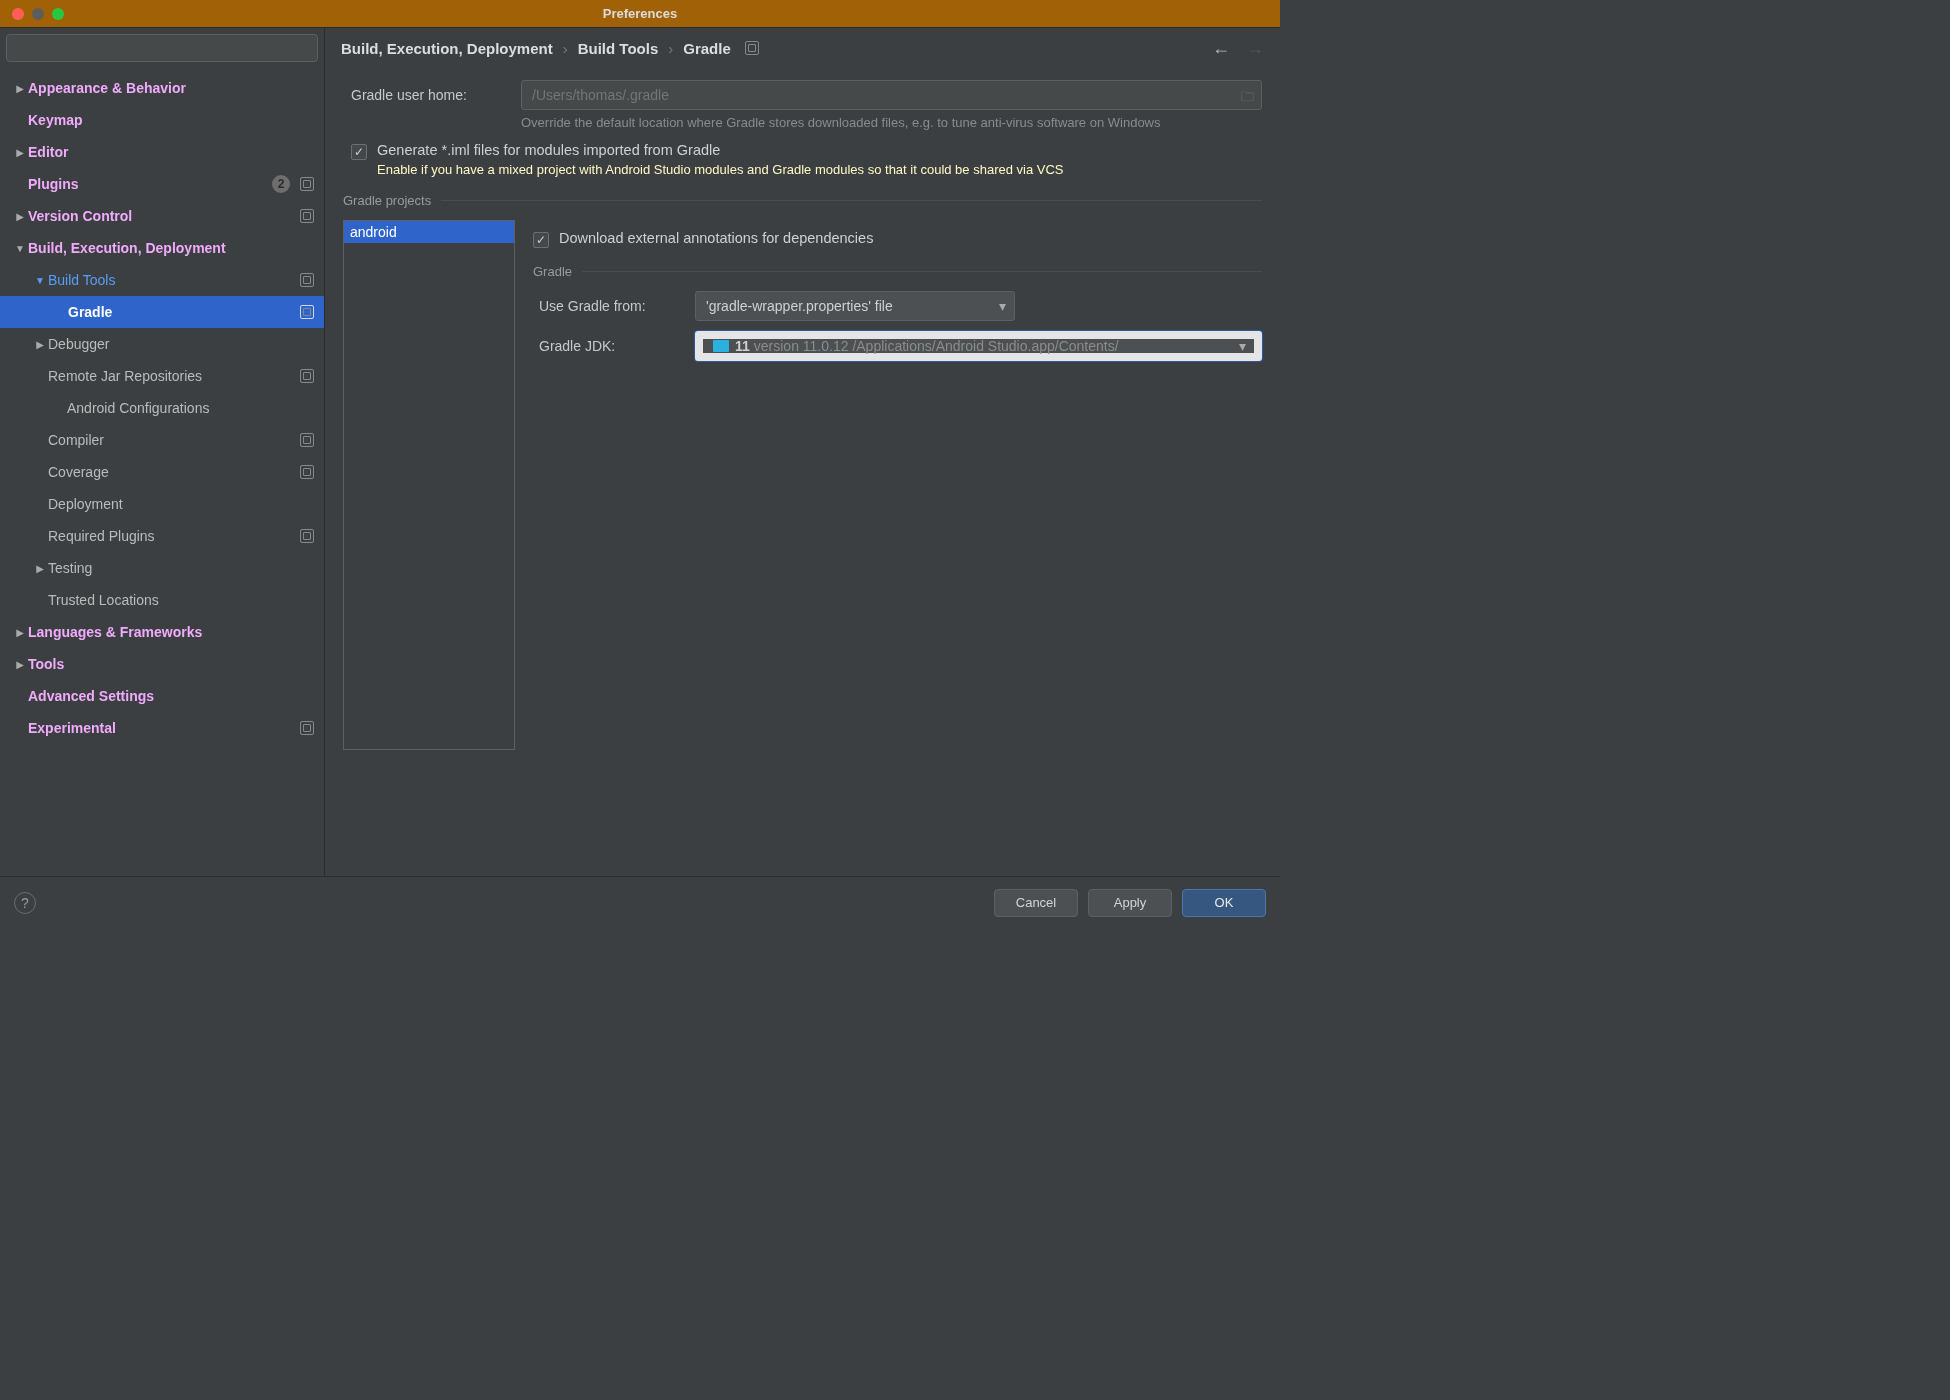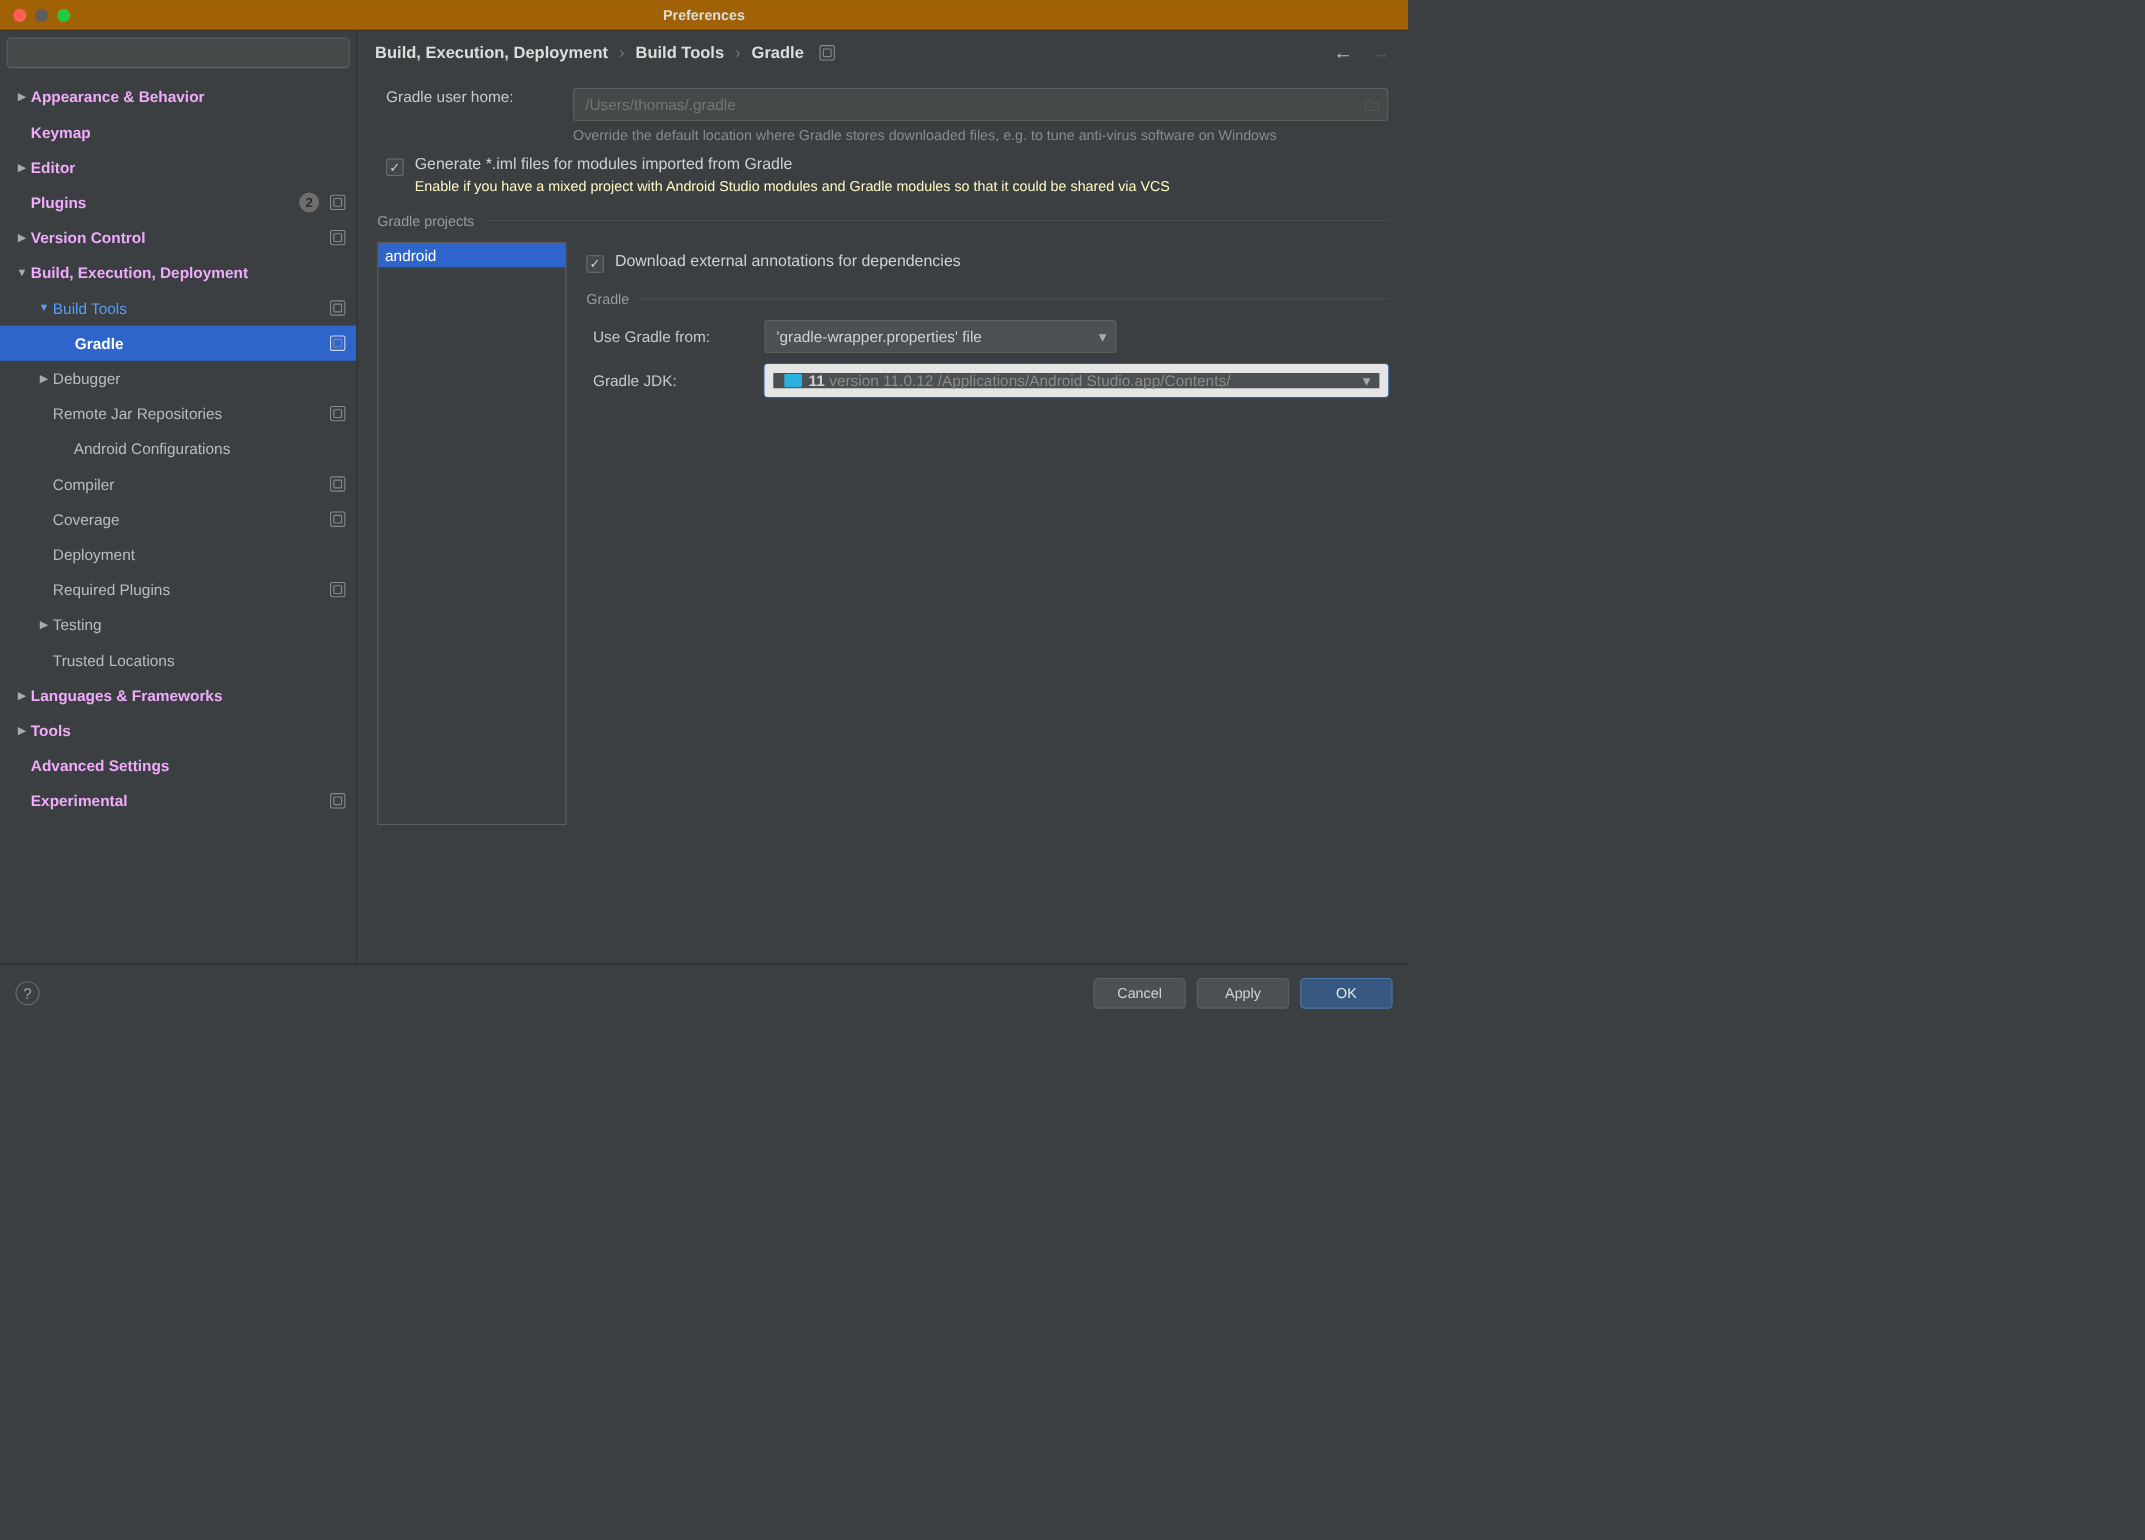--- a/index.html
+++ b/index.html
@@ -33,21 +33,21 @@
 .main { flex: 1; display: flex; flex-direction: column; min-width: 0; background: #3c3f41; }
 .crumbs { height: 40px; display: flex; align-items: center; padding: 0 16px; gap: 10px; color: #ddd; font-weight: 700; font-size: 15px; }
 .crumbs .sep { color: #777; font-weight: 400; }
 .crumbs .navbtns { margin-left: auto; display: flex; gap: 16px; }
 .crumbs .navbtns span { color: #bbb; font-size: 18px; cursor: pointer; }
 .crumbs .navbtns span.disabled { color: #555; cursor: default; }
 .content { flex: 1; padding: 6px 18px 0 18px; overflow: auto; }
 .section { margin-bottom: 16px; }
 .sectiontitle { display: flex; align-items: center; gap: 10px; color: #9a9a9a; font-size: 13px; margin: 6px 0 12px 0; }
 .sectiontitle .line { flex: 1; height: 1px; background: #4c4c4c; }
-.formrow { display: flex; gap: 18px; margin: 6px 0 4px 8px; }
+.formrow { display: flex; align-items: center; gap: 18px; margin: 6px 0 4px 8px; }
 .formrow label { min-width: 152px; color: #c8c8c8; font-size: 14px; }
 .textinput { flex: 1; height: 30px; background: #45494a; border: 1px solid #5e6060; border-radius: 3px; color: #888; padding: 0 32px 0 10px; font-size: 14px; }
 .helper { font-size: 13px; color: #8a8a8a; margin: 4px 0 6px 178px; max-width: 760px; line-height: 1.35; }
 .checkrow { display: flex; align-items: flex-start; gap: 10px; margin: 10px 0 2px 8px; }
 .checkbox { width: 16px; height: 16px; border: 1px solid #6e6e6e; background: #43494a; border-radius: 2px; display: flex; align-items: center; justify-content: center; margin-top: 2px; flex-shrink: 0; }
 .checkbox.checked::after { content: "✓"; color: #ccc; font-size: 12px; line-height: 1; }
 .checklabel { color: #d0d0d0; font-size: 14.5px; }
 .helper2 { font-size: 13px; color: #fef9c3; margin: 2px 0 12px 34px; max-width: 900px; }
 .projects { display: flex; gap: 18px; }
 .projlist { width: 172px; height: 530px; border: 1px solid #5e6060; background: #3c3f41; }

